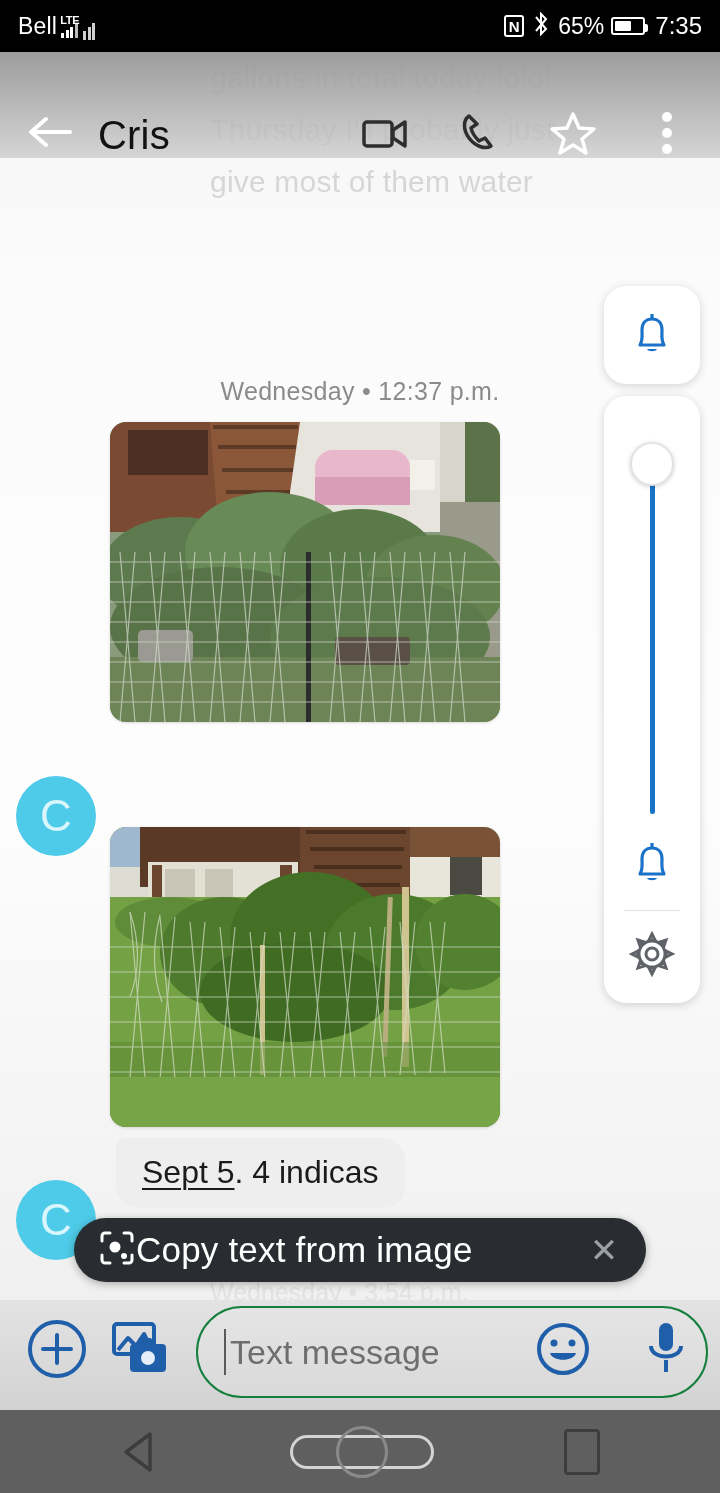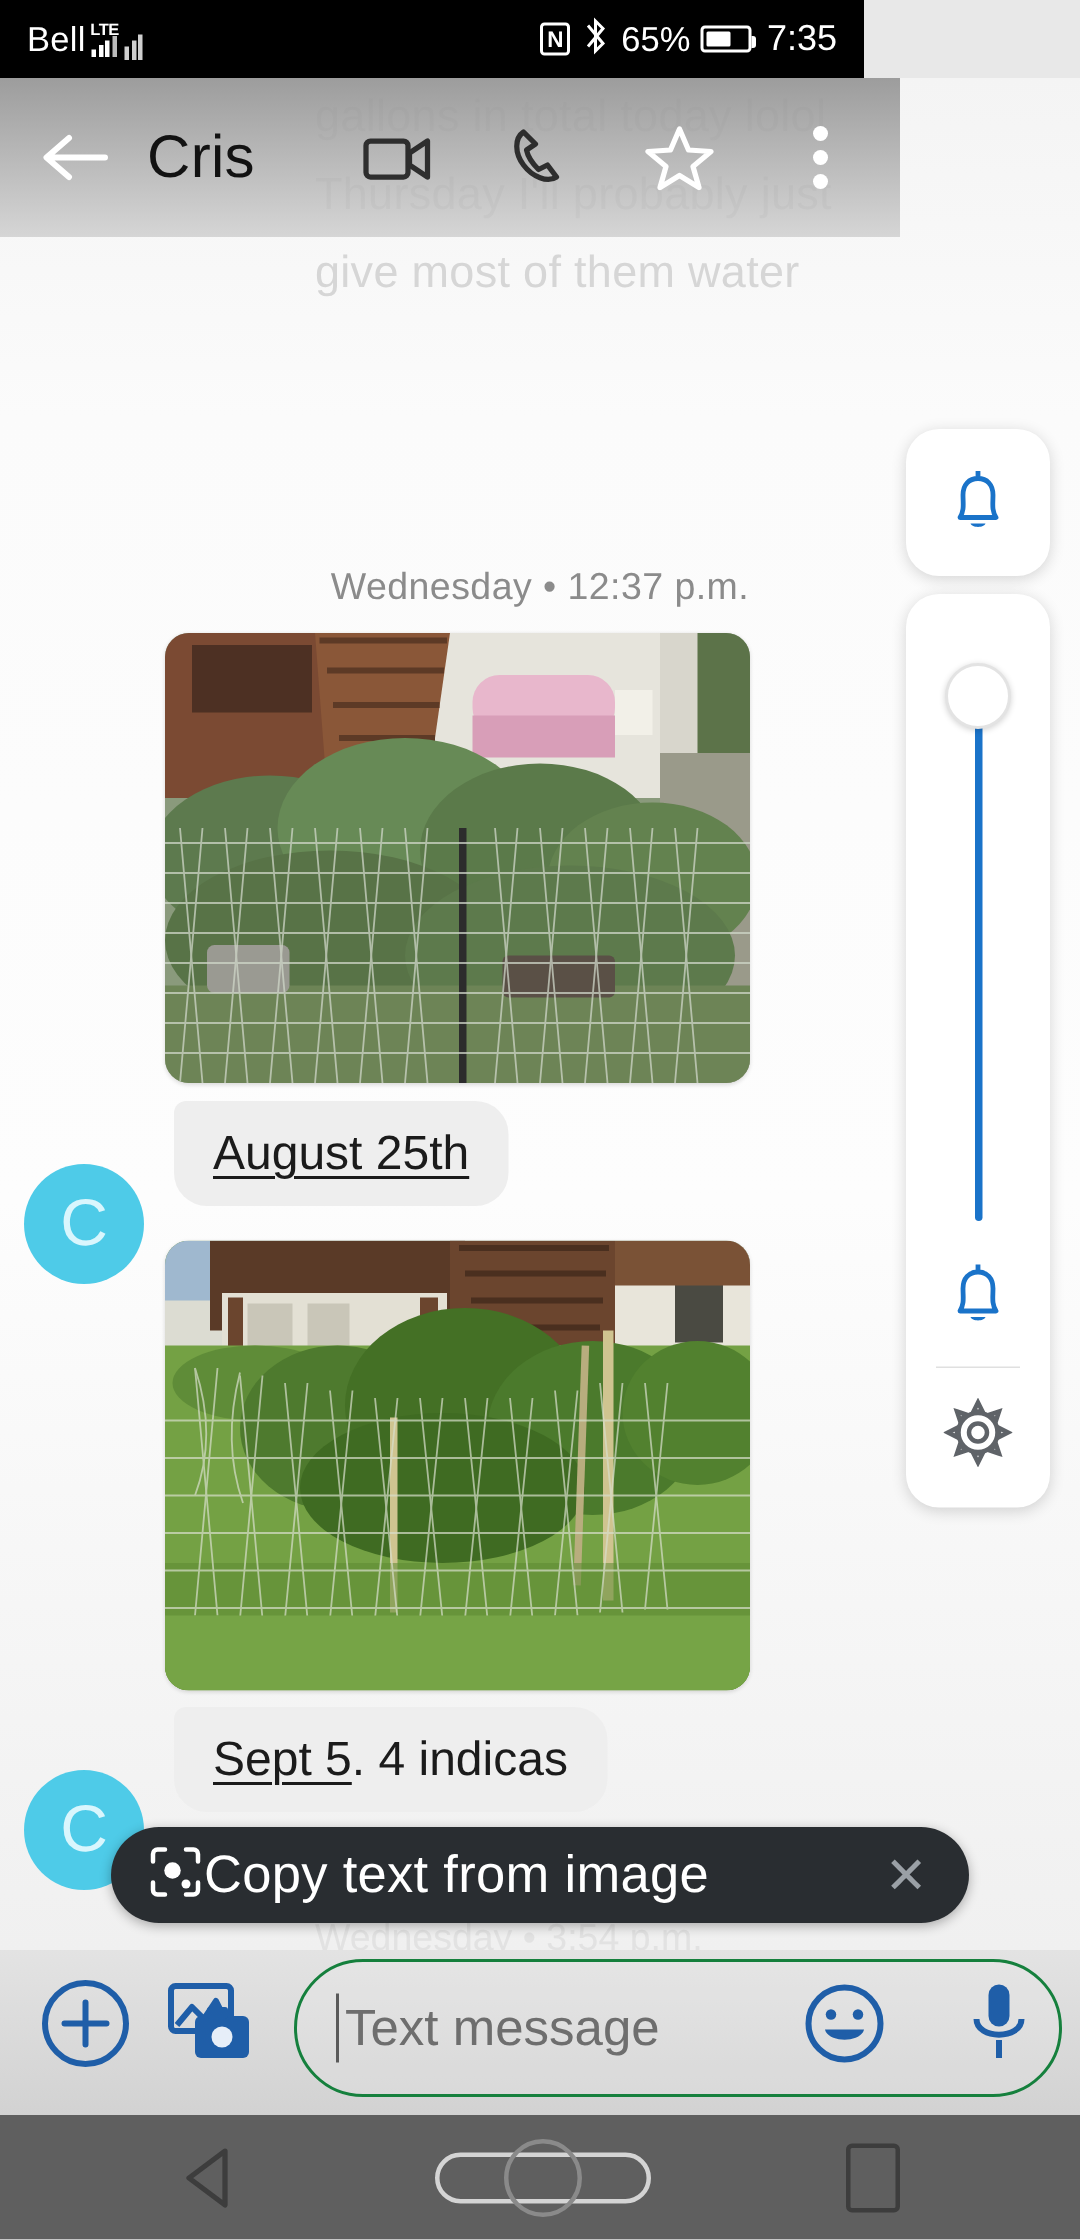--- a/index.html
+++ b/index.html
@@ -7,21 +7,21 @@
   body {
     font-family:"Liberation Sans", sans-serif;
     background:#e8e8e8;
     position:relative;
     overflow:hidden;
     -webkit-font-smoothing:antialiased;
   }
 
   
   .statusbar{
-    position:absolute; left:0; top:0; width:576px; height:52px;
+    position:absolute; left:0; top:0; width:720px; height:52px;
     background:#000; color:#fff; display:flex; align-items:center;
     padding:0 18px; font-size:22px; z-index:60;
   }
   .sb-left{ display:flex; align-items:flex-end; gap:2px;}
   .sb-carrier{ font-size:23px; letter-spacing:.2px; }
   .lte-wrap{ display:flex; flex-direction:column; align-items:center; margin-left:1px; margin-bottom:2px;}
   .lte{ font-size:11px; font-weight:bold; line-height:10px; letter-spacing:-.3px;}
   .bars{ display:flex; align-items:flex-end; gap:1.5px; height:13px;}
   .bars i{ display:block; width:3px; background:#fff;}
   .bars i:nth-child(1){height:5px;} .bars i:nth-child(2){height:8px;}
@@ -80,23 +80,23 @@
   }
   .u{ text-decoration:underline; text-underline-offset:5px; text-decoration-thickness:2px;}
 
   
   .ph1{ left:110px; top:370px; width:390px; height:300px;}
   .ph2{ left:110px; top:775px; width:390px; height:300px;}
   .scene{ position:absolute; inset:0; }
 
   
   .appbar{
-    position:absolute; left:0; top:52px; width:600px; height:106px;
+    position:absolute; left:0; top:52px; width:720px; height:106px;
     background:linear-gradient(180deg, rgba(150,150,150,.93) 0%, rgba(178,178,178,.86) 55%, rgba(205,205,205,.80) 100%);
-    display:flex; align-items:center; padding:0 24px; z-index:30;
+    display:flex; align-items:flex-end; padding:0 24px; z-index:30;
   }
   .backarrow{ width:52px;height:52px; display:flex;align-items:center;justify-content:center; }
   .title{ color:#121212; font-size:40px; margin-left:22px; letter-spacing:.2px; }
   .ab-spacer{ flex:1; }
   .ab-icons{ display:flex; align-items:center; gap:44px; margin-right:4px;}
   .ab-ic{ width:50px;height:50px;display:flex;align-items:center;justify-content:center;}
 
   
   .volpanel{ position:absolute; right:20px; top:286px; width:96px; z-index:40; }
   .volcard{
@@ -234,23 +234,20 @@
       <rect x="196" y="130" width="5" height="170" fill="#2c2c2c"></rect>
       <g stroke="#cfd6c8" stroke-width="1.2" fill="none" opacity="0.75">
         <path d="M0 140 L390 140 M0 160 L390 160 M0 180 L390 180 M0 200 L390 200 M0 220 L390 220 M0 240 L390 240 M0 260 L390 260 M0 280 L390 280"></path>
         <path d="M10 130 L25 300 M40 130 L55 300 M70 130 L85 300 M100 130 L115 300 M130 130 L145 300 M160 130 L175 300 M220 130 L235 300 M250 130 L265 300 M280 130 L295 300 M310 130 L325 300 M340 130 L355 300"></path>
         <path d="M25 130 L10 300 M55 130 L40 300 M85 130 L70 300 M115 130 L100 300 M145 130 L130 300 M175 130 L160 300 M235 130 L220 300 M265 130 L250 300 M295 130 L280 300 M325 130 L310 300 M355 130 L340 300"></path>
       </g>
     </svg>
   </div>
   <div class="avatar" style="top:724px">
     <span>C</span>
-  </div>
-  <div class="txtbubble" style="left:116px; top:682px">
-    <span class="u">August 25th</span><span></span>
   </div>
 
   <div class="photo ph2">
     <svg class="scene" viewBox="0 0 390 300" preserveAspectRatio="none">
       <rect x="0" y="0" width="390" height="300" fill="#6f9a3f"></rect>
       <rect x="0" y="0" width="390" height="70" fill="#9fb8cf"></rect>
       <rect x="0" y="40" width="70" height="35" fill="#dcdcd2"></rect>
       <path d="M30 0 L200 0 L200 60 L30 60 Z" fill="#5a3a27"></path>
       <rect x="38" y="35" width="150" height="60" fill="#e3e0d4"></rect>
       <rect x="55" y="42" width="30" height="45" fill="#c9c6b8"></rect>

